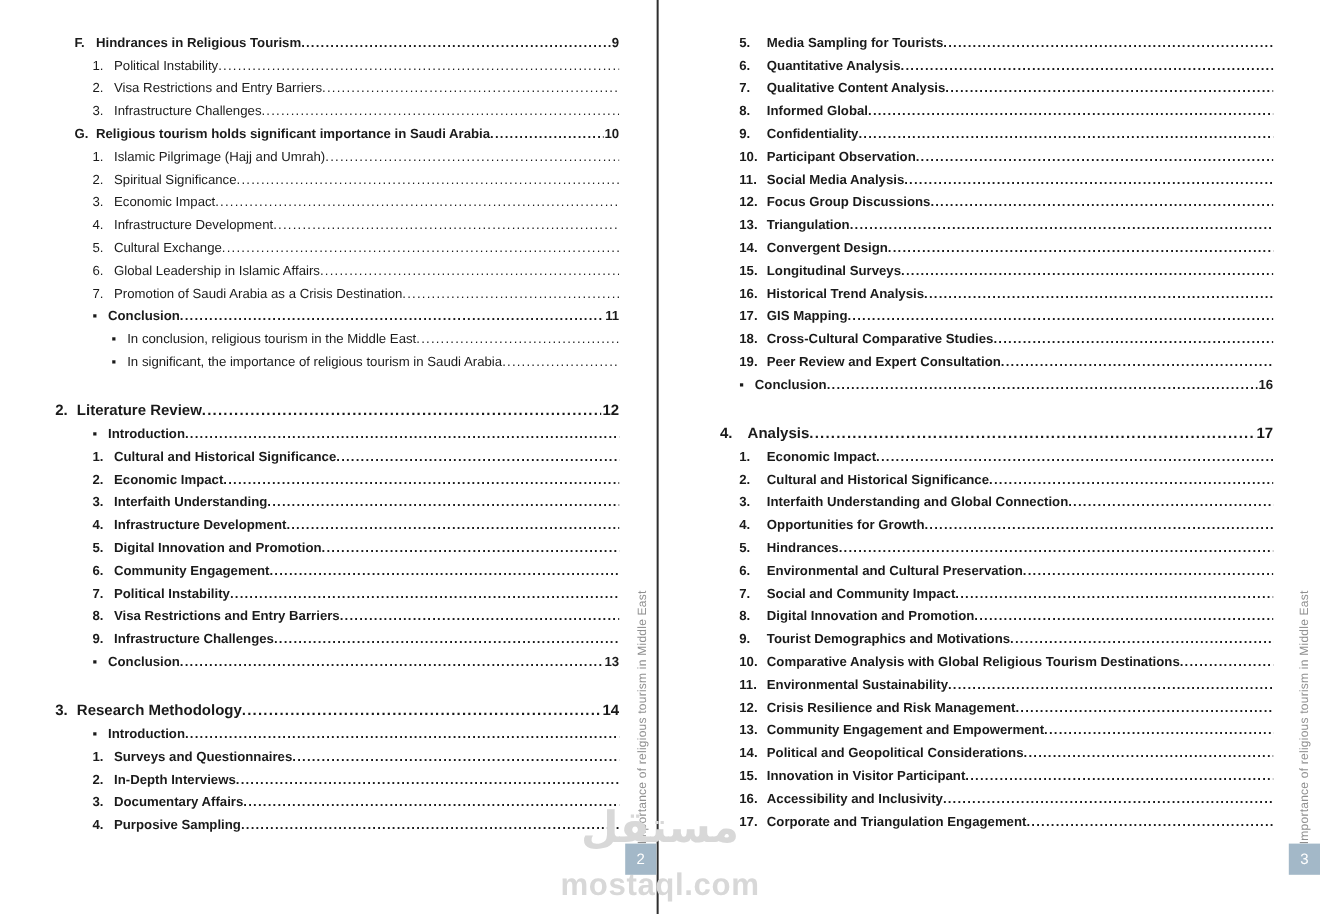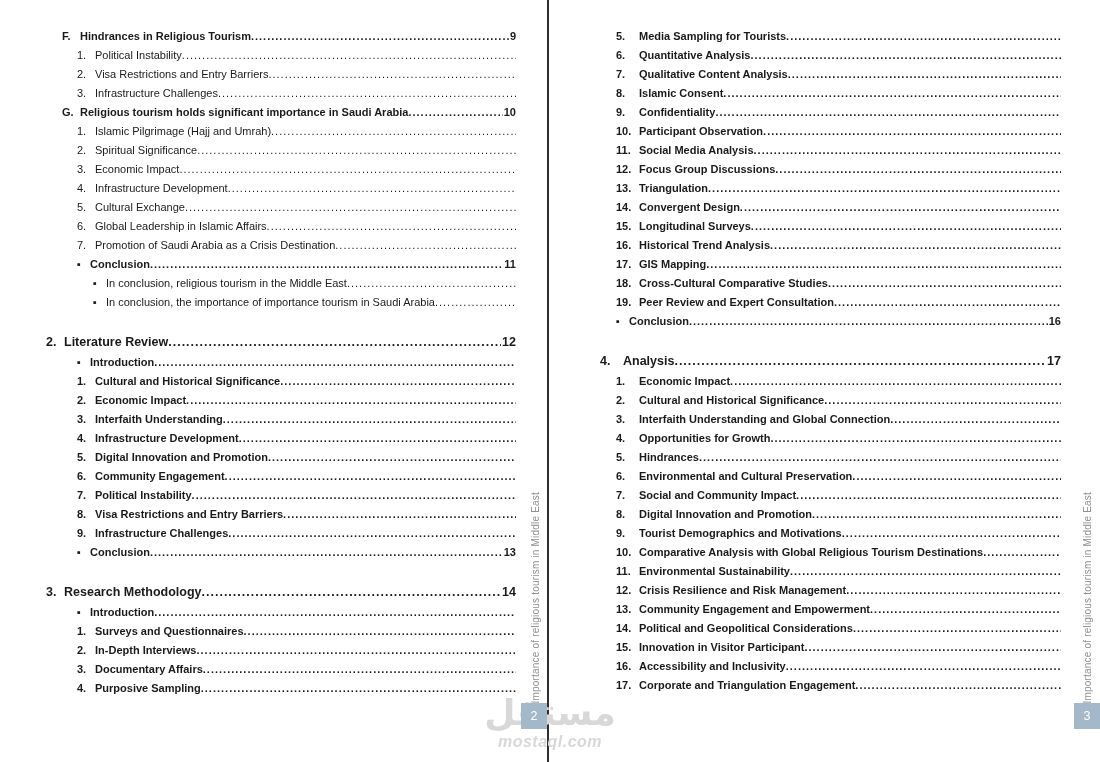--- a/index.html
+++ b/index.html
@@ -66,21 +66,21 @@
     z-index:3;
   }
 
   .watermark {
     position:absolute; left:50%; bottom:12px;
     transform:translateX(-50%);
     text-align:center; color:#d8d8d8;
     z-index:2; line-height:1; pointer-events:none;
   }
   .wm-ar { font-size:36px; font-weight:bold; font-family:"DejaVu Sans",sans-serif; }
-  .wm-en { font-size:16px; margin-top:3px; letter-spacing:0.5px; font-weight:bold;font-style:italic; }
+  .wm-en { font-size:26px; margin-top:15px; letter-spacing:0.5px; font-weight:bold; }
 </style>
 </head>
 <body>
 
 <div class="spread">
 
   <div class="page page-left">
     <div class="content">
         <div class="toc-block">
           <div class="toc-entry s-bold ind-1">
@@ -151,21 +151,21 @@
             <span class="dots"></span>
             <span class="pagenum">11</span>
           </div>
           <div class="toc-entry s-regular ind-3">
             <span class="marker bullet">▪</span>
             <span class="label">In conclusion, religious tourism in the Middle East</span>
             <span class="dots"></span>
           </div>
           <div class="toc-entry s-regular ind-3">
             <span class="marker bullet">▪</span>
-            <span class="label">In conclusion, the importance of importance tourism in Saudi Arabia</span>
+            <span class="label">In significant, the importance of religious tourism in Saudi Arabia</span>
             <span class="dots"></span>
           </div>
         </div>
         <div class="toc-block">
           <div class="toc-entry s-heading ind-0">
             <span class="marker">2.</span>
             <span class="label">Literature Review</span>
             <span class="dots"></span>
             <span class="pagenum">12</span>
           </div>
@@ -279,21 +279,21 @@
             <span class="label">Quantitative Analysis</span>
             <span class="dots"></span>
           </div>
           <div class="toc-entry s-bold ind-1">
             <span class="marker">7.</span>
             <span class="label">Qualitative Content Analysis</span>
             <span class="dots"></span>
           </div>
           <div class="toc-entry s-bold ind-1">
             <span class="marker">8.</span>
-            <span class="label">Islamic Consent</span>
+            <span class="label">Informed Global</span>
             <span class="dots"></span>
           </div>
           <div class="toc-entry s-bold ind-1">
             <span class="marker">9.</span>
             <span class="label">Confidentiality</span>
             <span class="dots"></span>
           </div>
           <div class="toc-entry s-bold ind-1">
             <span class="marker">10.</span>
             <span class="label">Participant Observation</span>

